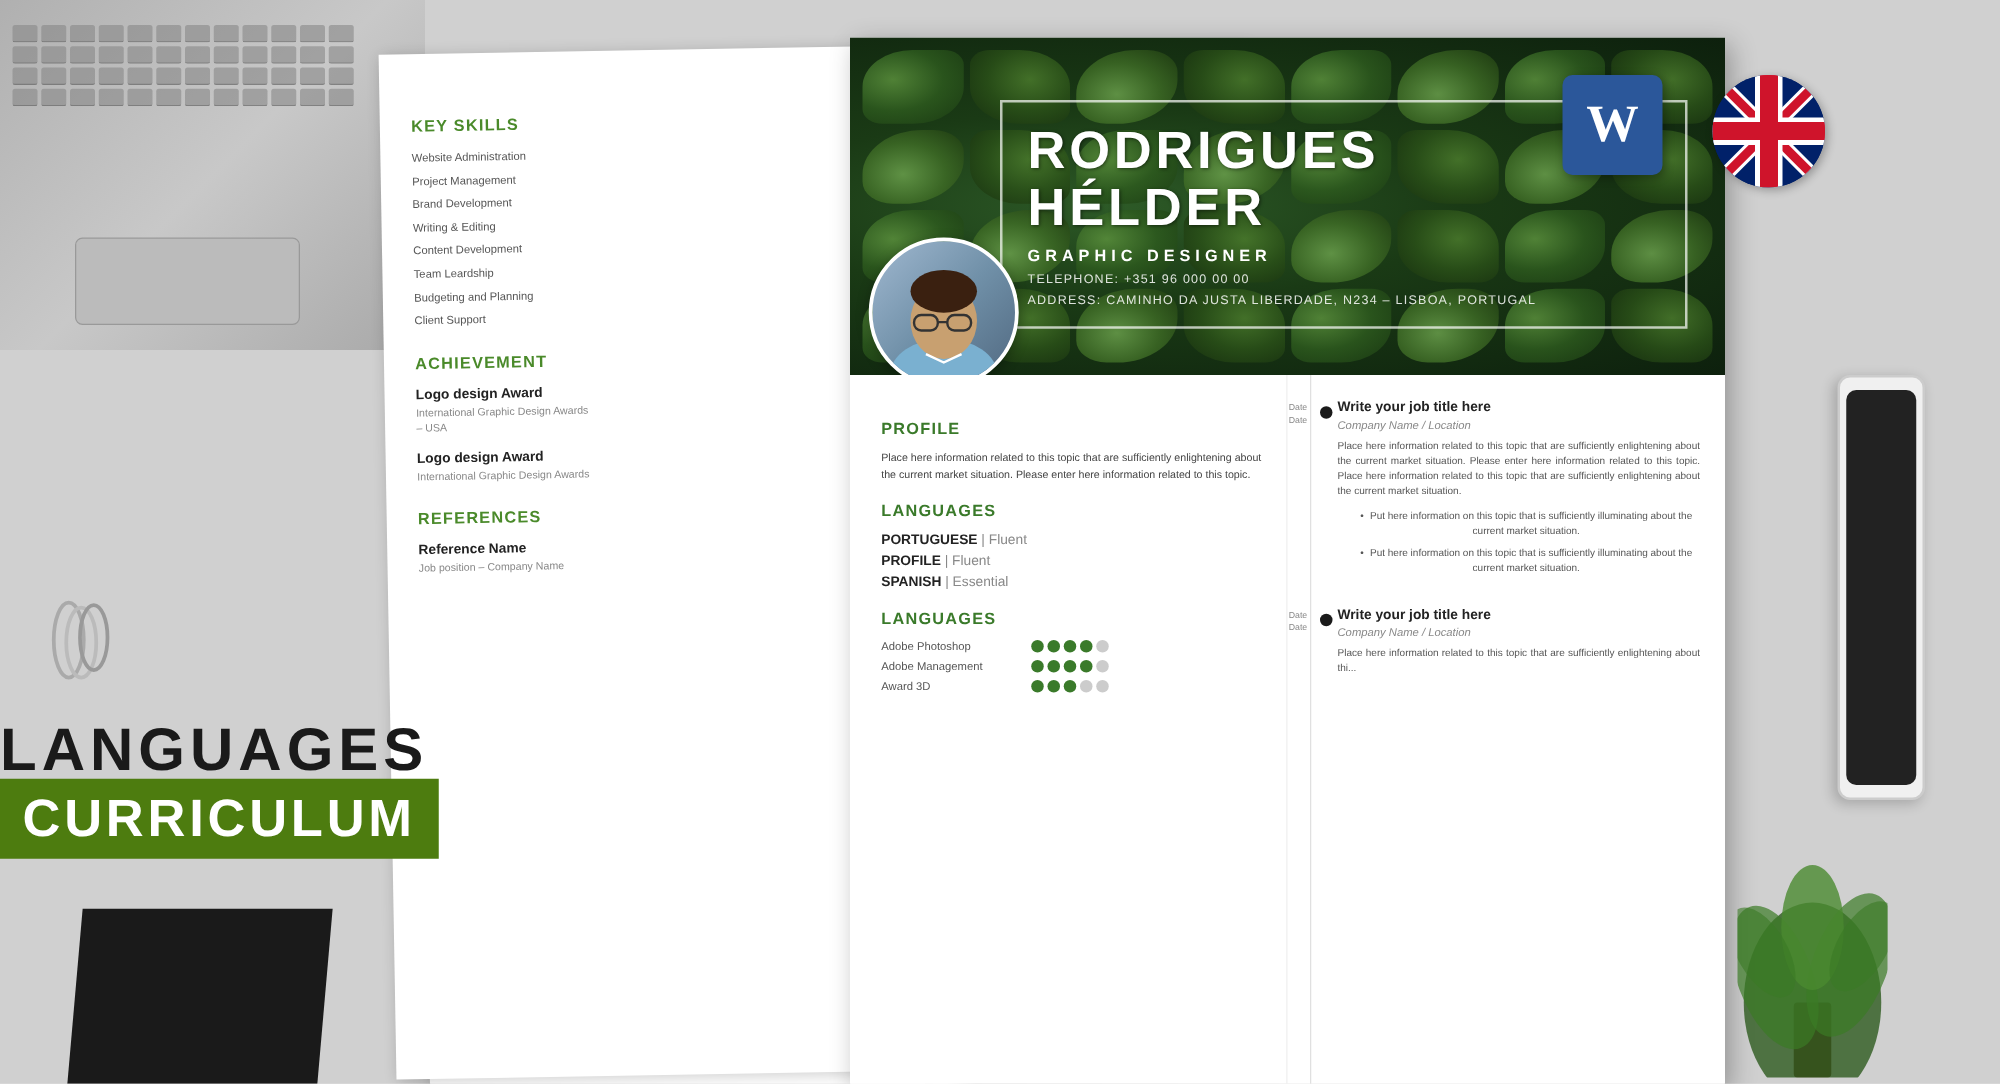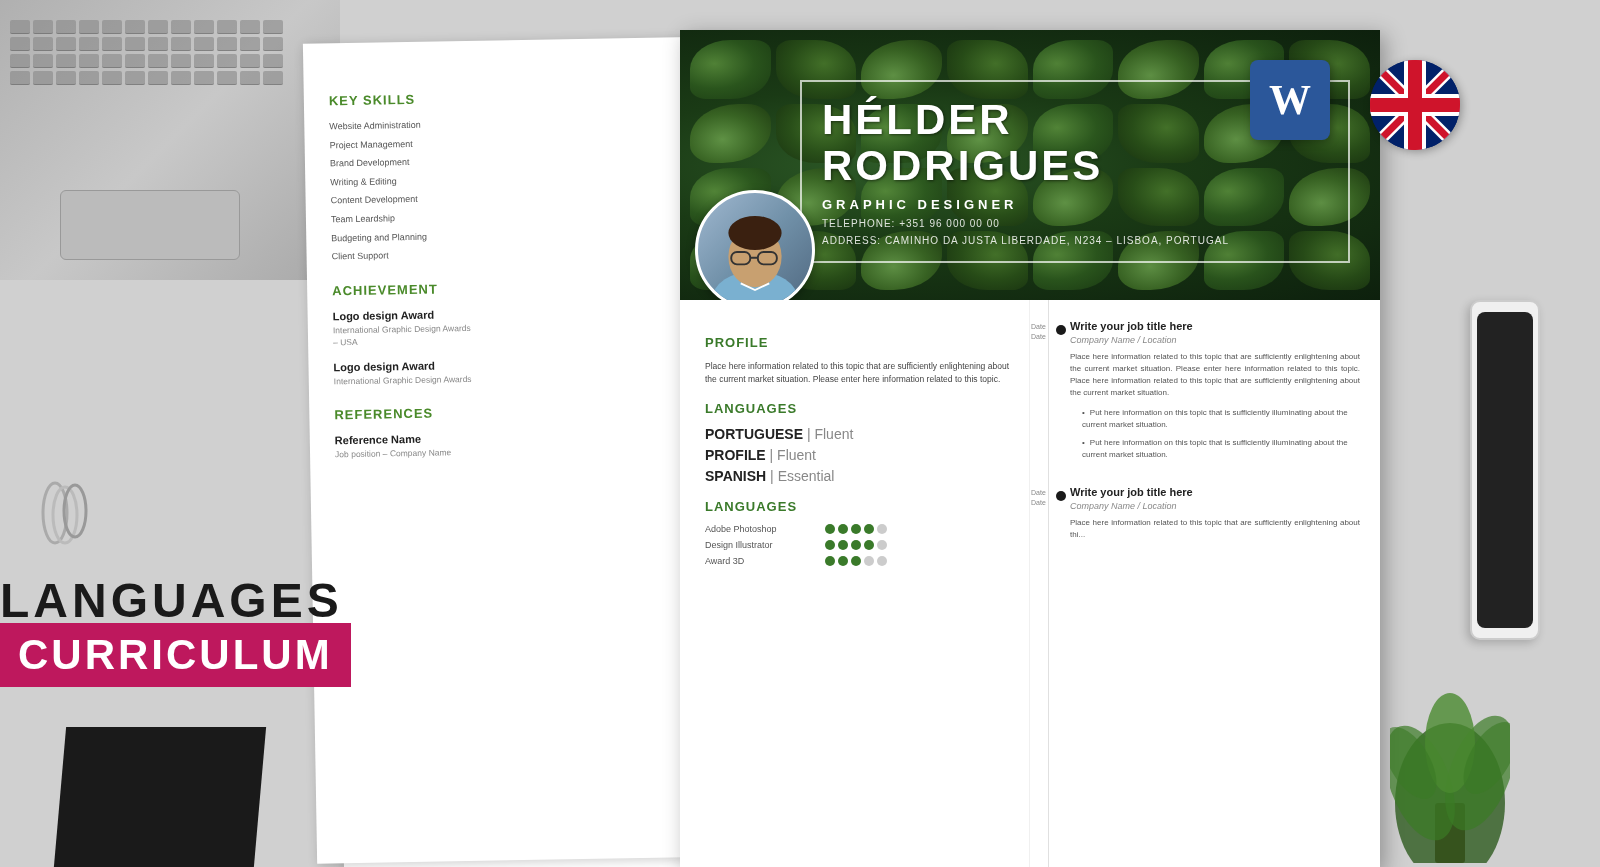--- a/index.html
+++ b/index.html
@@ -255,21 +255,21 @@
     }
     .resume-body-text {
       font-size: 8.5px;
       color: #444;
       line-height: 1.5;
       text-align: justify;
     }
 
     .lang-item {
       margin-bottom: 5px;
-      font-size: 14px;
+      font-size: 11px;
     }
     .lang-bold { font-weight: 700; color: #222; }
     .lang-light { color: #888; }
 
     
     .left-section-title {
       color: #4a8a2a;
       font-size: 13px;
       font-weight: 700;
       letter-spacing: 1px;
@@ -303,21 +303,21 @@
     }
     .template-word {
       font-size: 48px;
       font-weight: 900;
       color: #1a1a1a;
       letter-spacing: 4px;
       display: block;
       font-family: Arial Black, sans-serif;
     }
     .curriculum-box {
-      background: #be185d;
+      background: #4d7c0f;
       padding: 8px 18px;
       display: inline-block;
       margin-top: -5px;
     }
     .curriculum-word {
       font-size: 42px;
       font-weight: 900;
       color: white;
       letter-spacing: 3px;
       font-family: Arial Black, sans-serif;
@@ -572,22 +572,22 @@
           <div class="leaf"></div>
           <div class="leaf"></div>
           <div class="leaf"></div>
         <div class="leaf"></div>
           <div class="leaf"></div>
           <div class="leaf"></div>
           <div class="leaf"></div>
       </div>
 
       <div class="name-box">
+        <div class="name-text">RODRIGUES</div>
         <div class="name-text">HÉLDER</div>
-        <div class="name-text">RODRIGUES</div>
         <div class="title-text">GRAPHIC DESIGNER</div>
         <div class="contact-text">TELEPHONE: +351 96 000 00 00</div>
         <div class="contact-text">ADDRESS: CAMINHO DA JUSTA LIBERDADE, N234 – LISBOA, PORTUGAL</div>
       </div>
 
       <div class="avatar-circle">
         <svg width="120" height="110" viewBox="0 0 120 110">
 
           <ellipse cx="60" cy="105" rx="45" ry="30" fill="#7ab0d0"></ellipse>
 
@@ -635,21 +635,21 @@
           <span class="expertise-name">Adobe Photoshop</span>
           <div class="expertise-dots">
             <div class="dot dot-filled"></div>
             <div class="dot dot-filled"></div>
             <div class="dot dot-filled"></div>
             <div class="dot dot-filled"></div>
             <div class="dot dot-empty"></div>
           </div>
         </div>
         <div class="expertise-row">
-          <span class="expertise-name">Design Illustrator</span>
+          <span class="expertise-name">Adobe Management</span>
           <div class="expertise-dots">
             <div class="dot dot-filled"></div>
             <div class="dot dot-filled"></div>
             <div class="dot dot-filled"></div>
             <div class="dot dot-filled"></div>
             <div class="dot dot-empty"></div>
           </div>
         </div>
         <div class="expertise-row">
           <span class="expertise-name">Award 3D</span>
@@ -668,21 +668,21 @@
         <div style="position:absolute; left:18px; top:0; bottom:0; width:1px; background:#e0e0e0;"></div>
 
         <div style="position:relative; margin-bottom:25px; padding-left:20px;">
           <div style="position:absolute; left:-19px; top:3px; font-size:7px; color:#888;">Date</div>
           <div style="position:absolute; left:-19px; top:13px; font-size:7px; color:#888;">Date</div>
           <div style="position:absolute; left:6px; top:5px; width:10px; height:10px; border-radius:50%; background:#1a1a1a;"></div>
 
           <div class="job-title">Write your job title here</div>
           <div class="company-name">Company Name / Location</div>
           <p class="job-desc">Place here information related to this topic that are sufficiently enlightening about the current market situation. Please enter here information related to this topic. Place here information related to this topic that are sufficiently enlightening about the current market situation.</p>
-          <ul style="margin-top:8px; padding-left:0; list-style:none;">
+          <ul style="margin-top:8px; padding-left:0; list-style:none;text-align:center;">
             <li class="bullet-item">
               <span style="margin-right:5px;">•</span><span>Put here information on this topic that is sufficiently illuminating about the current market situation.</span>
             </li>
             <li class="bullet-item" style="margin-top:6px;">
               <span style="margin-right:5px;">•</span><span>Put here information on this topic that is sufficiently illuminating about the current market situation.</span>
             </li>
           </ul>
         </div>
 
         <div style="position:relative; padding-left:20px;">

